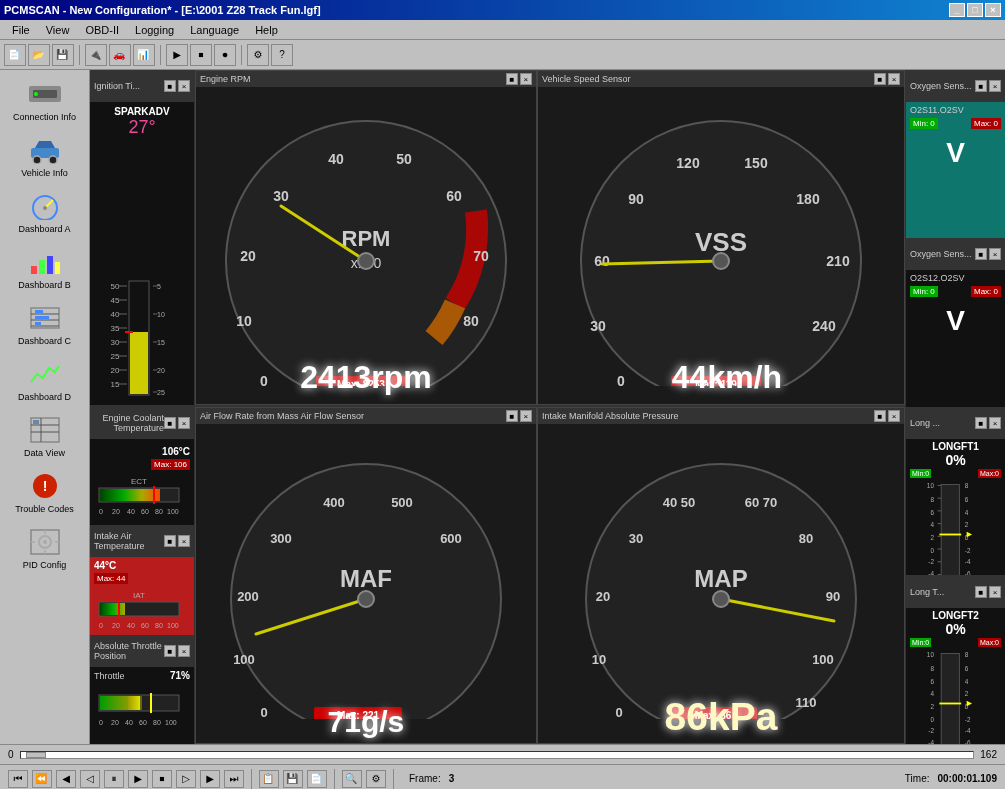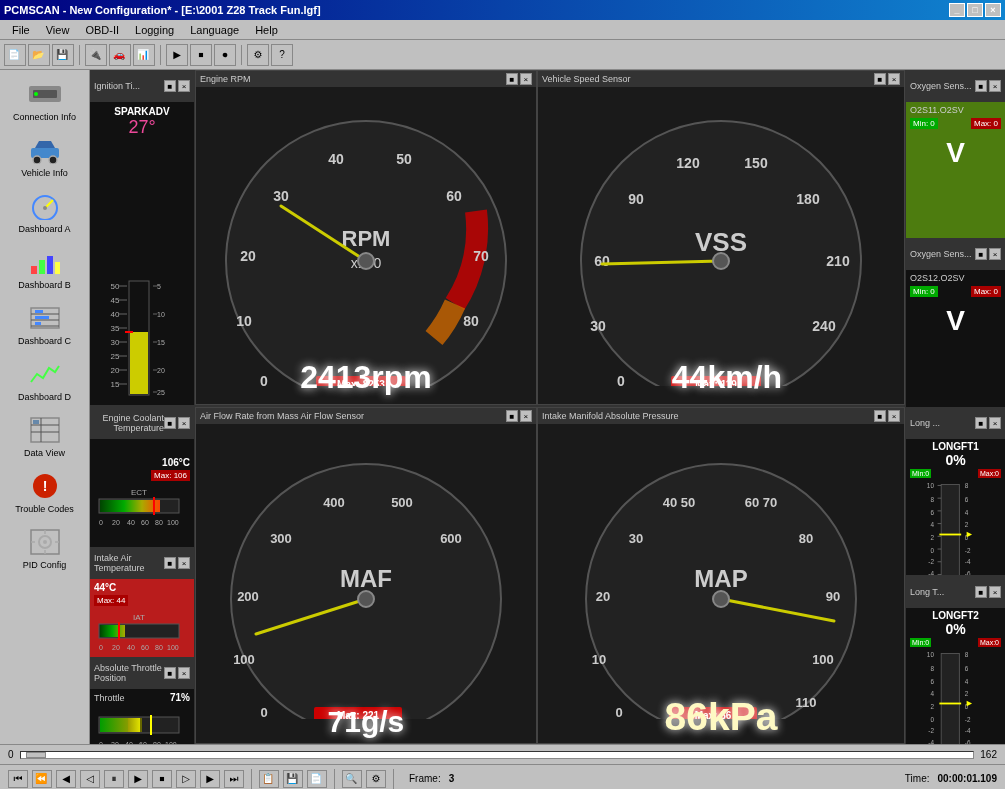--- a/index.html
+++ b/index.html
@@ -509,21 +509,21 @@
       <div style="width:100px; display:flex; flex-direction:column; border-left:1px solid #333;">
 
         <div style="flex:1; border-bottom:1px solid #333;">
           <div class="small-panel-title">
             <span>Oxygen Sens...</span>
             <div style="display:flex;gap:2px;">
               <div class="gauge-btn">■</div>
               <div class="gauge-btn">×</div>
             </div>
           </div>
-          <div style="background:#4d7c0f; padding:3px 4px; height:calc(100% - 16px);">
+          <div style="background:#0f766e; padding:3px 4px; height:calc(100% - 16px);">
             <div style="color:#ccc; font-size:9px;">O2S11.O2SV</div>
             <div style="display:flex; justify-content:space-between; margin-top:3px;">
               <div style="background:#00aa00; color:white; font-size:8px; padding:1px 3px;">Min: 0</div>
               <div style="background:#aa0000; color:white; font-size:8px; padding:1px 3px;">Max: 0</div>
             </div>
             <div style="color:#fff; font-size:28px; font-weight:bold; text-align:center; margin-top:8px;">V</div>
           </div>
         </div>
 
         <div style="flex:1;">
@@ -551,21 +551,21 @@
       <div style="width:105px; display:flex; flex-direction:column; border-right:1px solid #333;">
 
         <div style="flex:1; border-bottom:1px solid #333;text-align:right;">
           <div class="small-panel-title">
             <span>Engine Coolant Temperature</span>
             <div style="display:flex;gap:2px;">
               <div class="gauge-btn">■</div>
               <div class="gauge-btn">×</div>
             </div>
           </div>
-          <div style="background:#111; padding:18px 4px; height:calc(100% - 16px);">
+          <div style="background:#111; padding:7px 4px; height:calc(100% - 16px);">
             <div style="color:white; font-size:10px; font-weight:bold;">106°C</div>
             <div style="background:#aa0000; color:white; font-size:8px; padding:1px 3px; display:inline-block; margin-top:1px;">Max: 106</div>
             <svg width="90" height="45" viewBox="0 0 90 45" style="margin-top:2px;">
 
               <rect x="5" y="16" width="80" height="14" fill="#222" stroke="#555" stroke-width="1"></rect>
 
               <rect x="6" y="17" width="60" height="12" fill="url(#ectGrad)"></rect>
               <defs>
                 <linearGradient id="ectGrad" x1="0" y1="0" x2="1" y2="0">
                   <stop offset="0%" stop-color="#004400"></stop>

